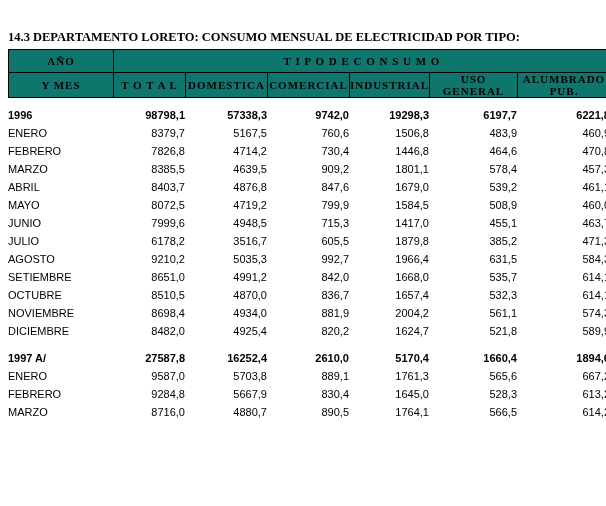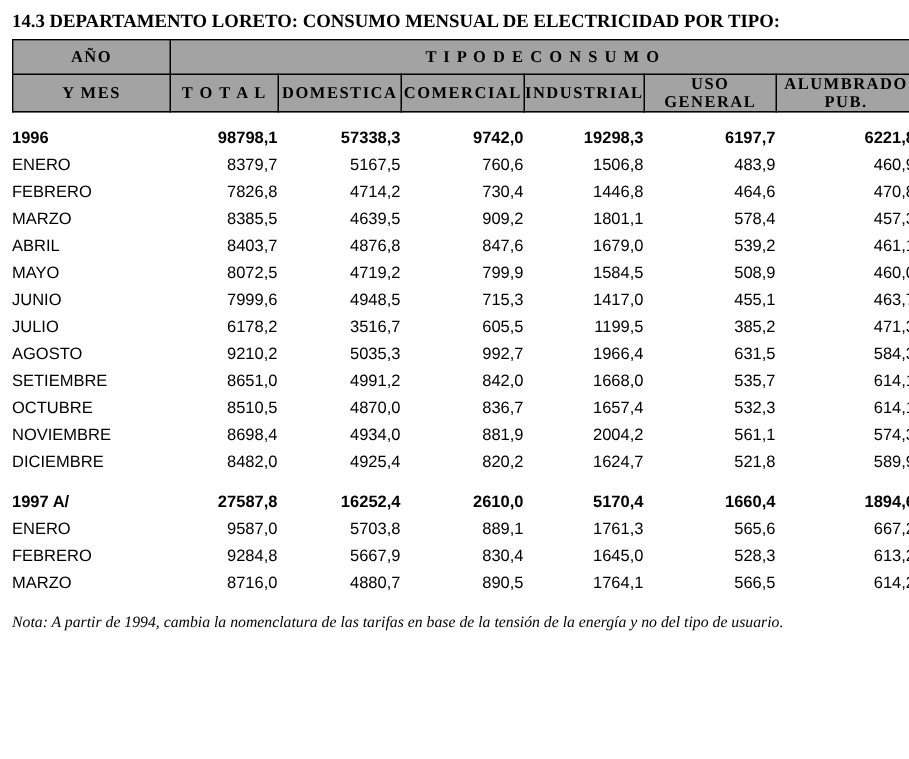--- a/index.html
+++ b/index.html
@@ -21,33 +21,34 @@
     position: relative;
     box-sizing: border-box;
     padding: 6px 8px 0 8px;
   }
   .title-block {
     font-family: "Liberation Serif", serif;
     font-weight: bold;
     font-size: 12.5px;
     line-height: 16px;
     margin-bottom: 4px;
+    margin-top: 23px;
   }
   .title-line { white-space: nowrap; }
 
   
   table.hdr {
     border-collapse: collapse;
     table-layout: fixed;
     width: 590px;
     margin-top: 2px;
   }
   table.hdr td {
     border: 1px solid #000000;
-    background: #a3a3a3;
+    background: #0f766e;
     text-align: center;
     vertical-align: middle;
     font-family: "Liberation Serif", serif;
     font-size: 11px;
     font-weight: bold;
     letter-spacing: 1px;
     height: 22px;
     padding: 0;
   }
   td.anio-cell {
@@ -203,21 +204,21 @@
           <td class="num">715,3</td>
           <td class="num">1417,0</td>
           <td class="num">455,1</td>
           <td class="num">463,7</td>
         </tr>
         <tr>
           <td class="lbl">JULIO</td>
           <td class="num">6178,2</td>
           <td class="num">3516,7</td>
           <td class="num">605,5</td>
-          <td class="num">1199,5</td>
+          <td class="num">1879,8</td>
           <td class="num">385,2</td>
           <td class="num">471,3</td>
         </tr>
         <tr>
           <td class="lbl">AGOSTO</td>
           <td class="num">9210,2</td>
           <td class="num">5035,3</td>
           <td class="num">992,7</td>
           <td class="num">1966,4</td>
           <td class="num">631,5</td>
@@ -301,16 +302,15 @@
           <td class="num">4880,7</td>
           <td class="num">890,5</td>
           <td class="num">1764,1</td>
           <td class="num">566,5</td>
           <td class="num">614,2</td>
         </tr>
       </tbody>
   </table>
 
   <div class="footnotes">
-    <div>Nota: A partir de 1994, cambia la nomenclatura de las tarifas en base de la tensión de la energía y no del tipo de usuario.</div>
   </div>
 
 </div>
 
 </body></html>

